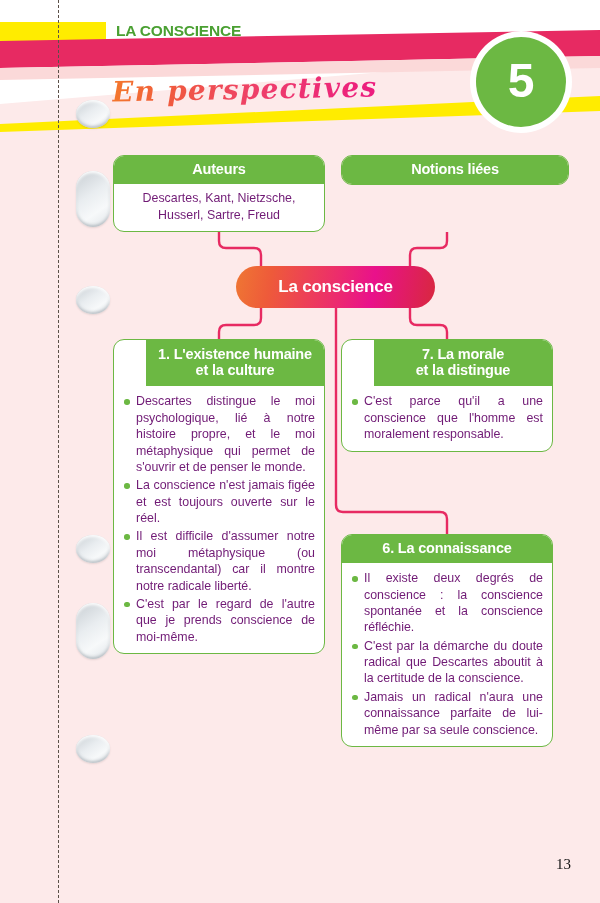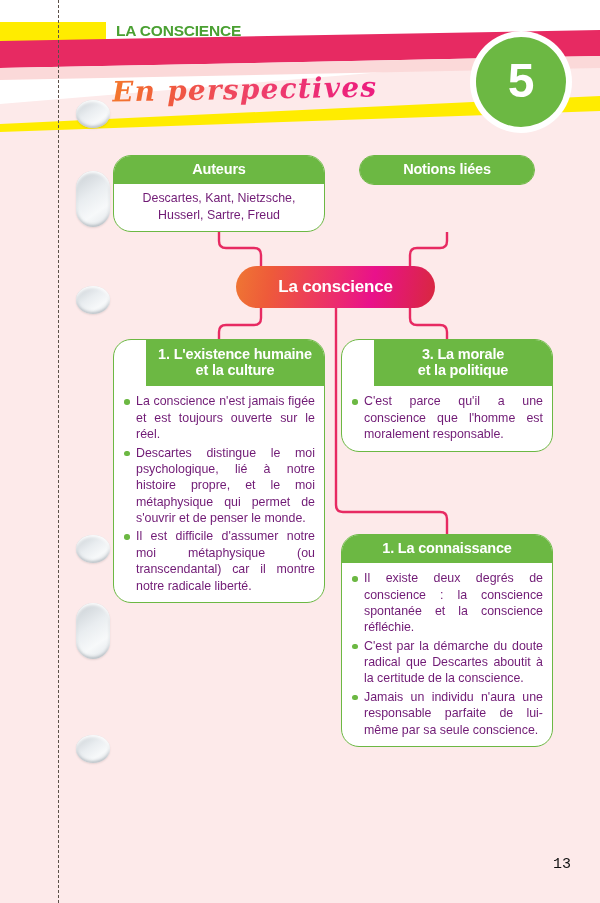--- a/index.html
+++ b/index.html
@@ -137,21 +137,21 @@
     position: absolute;
     left: 0; top: 0;
     width: 600px; height: 903px;
     pointer-events: none;
   }
 
   
   .box {
     position: absolute;
     border: 1.6px solid #6cb843;
-    border-radius: 18px;
+    border-radius: 11px;
     background: #ffffff;
     box-sizing: border-box;
     overflow: hidden;
   }
   .box-head {
     background: #6cb843;
     color: #ffffff;
     font-weight: bold;
     text-align: center;
     padding: 5px 6px 7px;
@@ -185,21 +185,21 @@
     content: "";
     position: absolute;
     left: 1px; top: 6px;
     width: 5.5px; height: 5.5px;
     border-radius: 50%;
     background: #6cb843;
   }
 
   
   #box-auteurs  { left: 113px; top: 155px;  width: 212px; }
-  #box-notions  { left: 359px; top: 155px;  width: 176px; }
+  #box-notions  { left: 341px; top: 155px;  width: 228px; }
   #box-sec1     { left: 113px; top: 339px;  width: 212px; }
   #box-sec2     { left: 341px; top: 339px;  width: 212px; }
   #box-sec3     { left: 341px; top: 534px;  width: 212px; }
 
   
   .central {
     position: absolute;
     left: 236px; top: 266px;
     width: 199px; height: 42px;
     border-radius: 21px;
@@ -212,21 +212,21 @@
     color: #ffffff;
     font-size: 17px;
     font-weight: bold;
     letter-spacing: -0.2px;
   }
 
   
   .page-num {
     position: absolute;
     right: 29px; bottom: 30px;
-    font-family: Liberation Mono, monospace;
+    font-family: Liberation Serif, serif;
     font-size: 15px;
     color: #111111;
   }
 </style>
 </head>
 <body>
 
 <div class="page">
 
   <div class="sheet-top-white"></div>
@@ -281,42 +281,43 @@
   <div class="central">
     <span class="central-label">La conscience</span>
   </div>
 
   <div class="box" id="box-sec1">
     <div class="box-head tall">
       <span>1. L'existence humaine</span><br>
       <span>et la culture</span>
     </div>
     <div class="box-body list">
+      <p class="bullet-line">Descartes distingue le moi psychologique, lié à notre histoire propre, et le moi métaphysique qui permet de s'ouvrir et de penser le monde.</p>
       <p class="bullet-line">La conscience n'est jamais figée et est toujours ouverte sur le réel.</p>
-      <p class="bullet-line">Descartes distingue le moi psychologique, lié à notre histoire propre, et le moi métaphysique qui permet de s'ouvrir et de penser le monde.</p>
       <p class="bullet-line">Il est difficile d'assumer notre moi métaphysique (ou transcendantal) car il montre notre radicale liberté.</p>
+      <p class="bullet-line">C'est par le regard de l'autre que je prends conscience de moi-même.</p>
     </div>
   </div>
 
   <div class="box" id="box-sec2">
     <div class="box-head tall">
-      <span>3. La morale</span><br>
-      <span>et la politique</span>
+      <span>7. La morale</span><br>
+      <span>et la distingue</span>
     </div>
     <div class="box-body list">
       <p class="bullet-line">C'est parce qu'il a une conscience que l'homme est moralement responsable.</p>
     </div>
   </div>
 
   <div class="box" id="box-sec3">
     <div class="box-head">
-      <span>1. La connaissance</span>
+      <span>6. La connaissance</span>
     </div>
     <div class="box-body list">
       <p class="bullet-line">Il existe deux degrés de conscience : la conscience spontanée et la conscience réfléchie.</p>
       <p class="bullet-line">C'est par la démarche du doute radical que Descartes aboutit à la certitude de la conscience.</p>
-      <p class="bullet-line">Jamais un individu n'aura une responsable parfaite de lui-même par sa seule conscience.</p>
+      <p class="bullet-line">Jamais un radical n'aura une connaissance parfaite de lui-même par sa seule conscience.</p>
     </div>
   </div>
 
   <div class="page-num">13</div>
 
 </div>
 
 </body></html>

